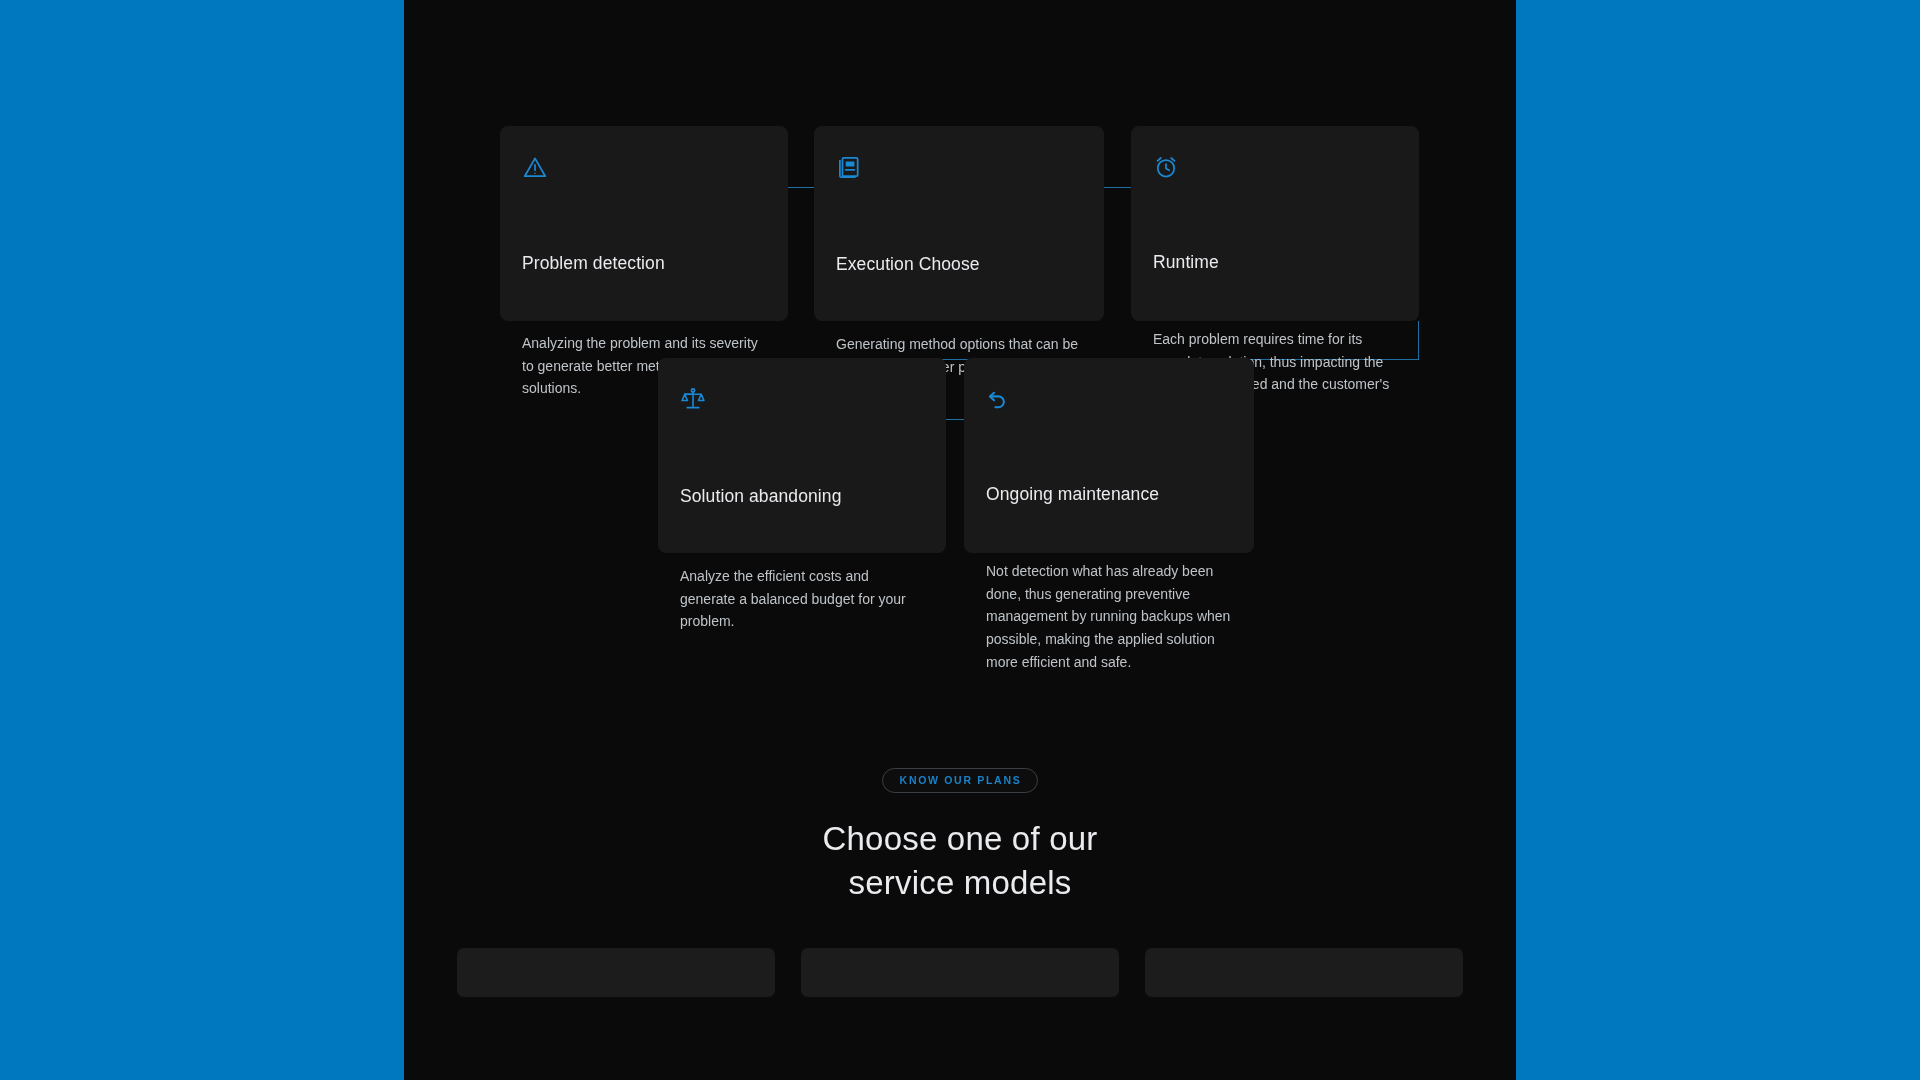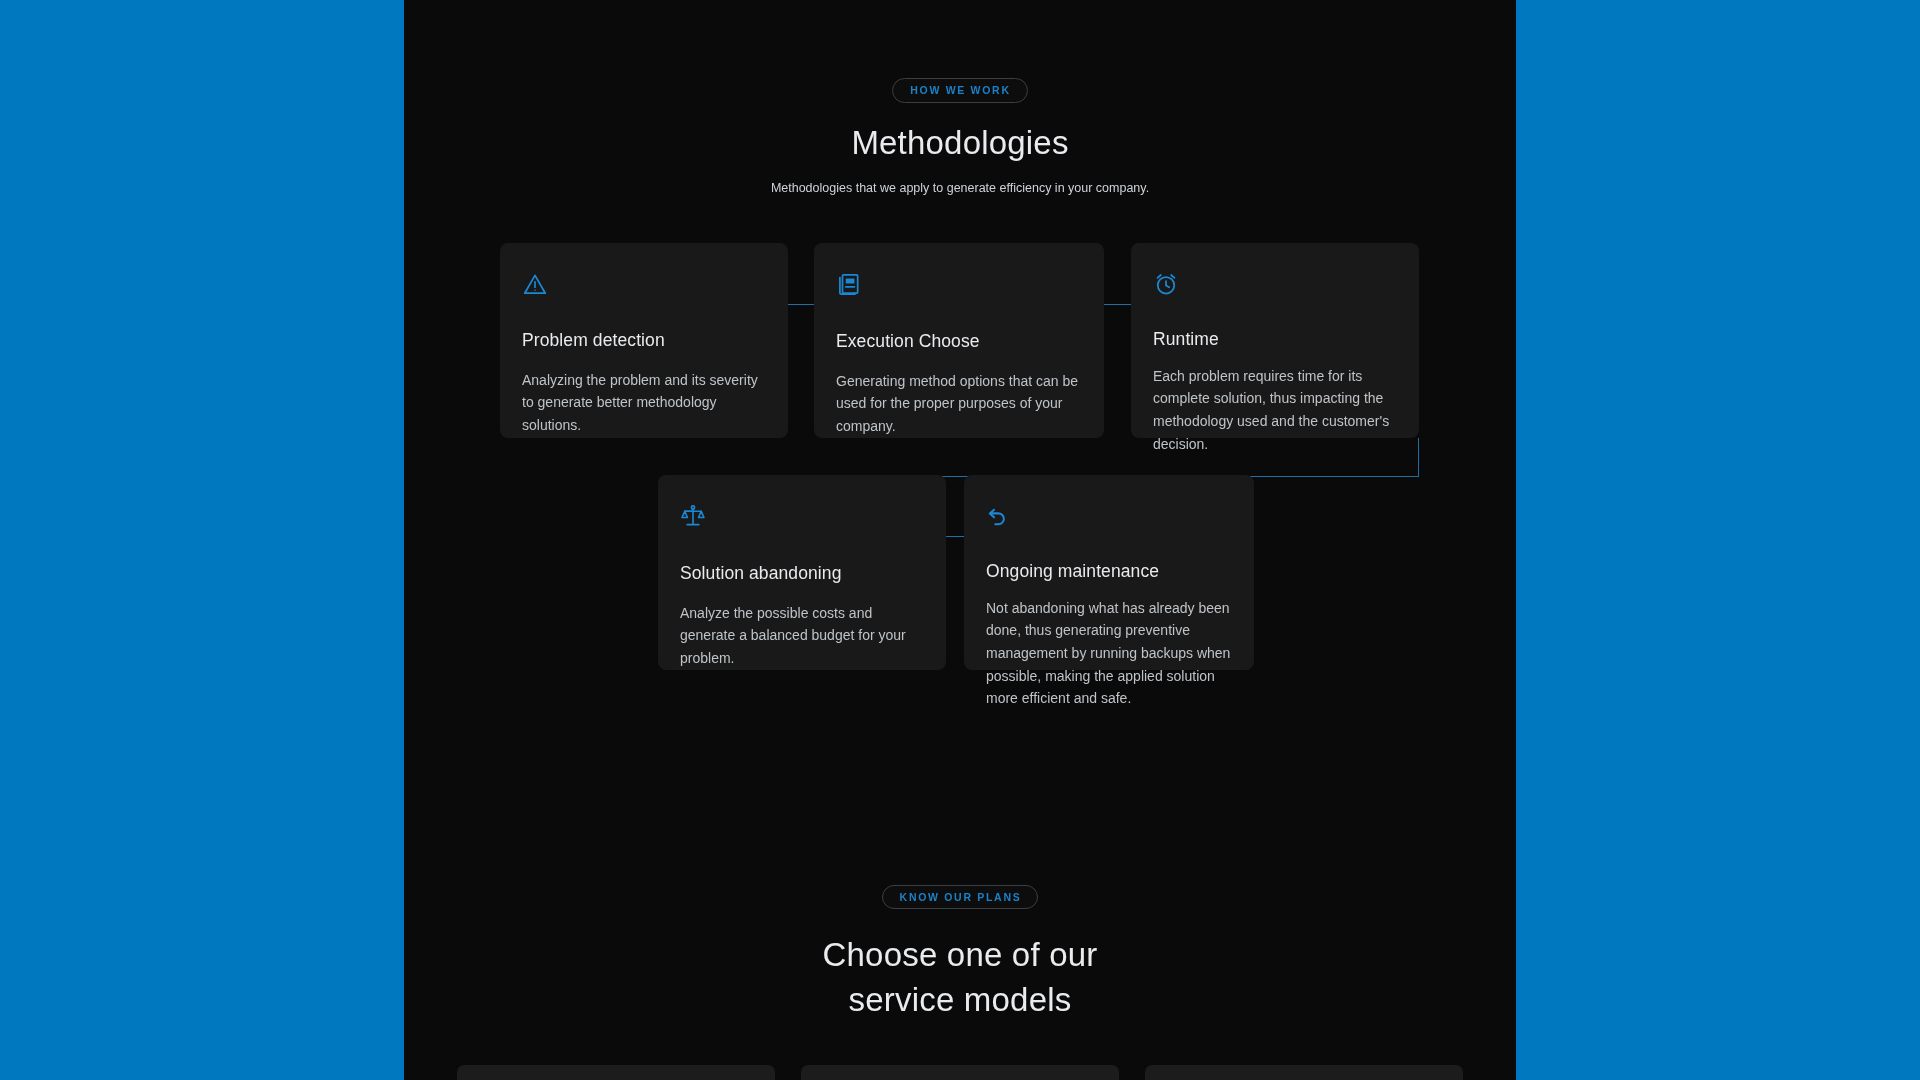--- a/index.html
+++ b/index.html
@@ -81,20 +81,21 @@
   }
 
   .flow-card {
     position: absolute;
     background: #191919;
     border-radius: 8px;
     padding: 28px 22px 26px 22px;
     display: flex;
     flex-direction: column;
     z-index: 2;
+    gap: 40px;
   }
 
   .flow-card .ficon {
     width: 26px;
     height: 26px;
     color: #1b88d4;
     display: block;
   }
 
   .flow-card .ftitle {
@@ -181,25 +182,20 @@
     text-align: center;
   }
 </style>
 </head>
 <body>
 
 <div class="page-panel">
 
   <section id="methodologies">
 
-    <div class="section-head">
-      <span class="badge">HOW WE WORK</span>
-      <h1 class="sec-title">Methodologies</h1>
-      <p class="sec-sub">Methodologies that we apply to generate efficiency in your company.</p>
-    </div>
 
     <div class="flow">
 
       <div class="conn conn-h" id="conn-1-2"></div>
       <div class="conn conn-h" id="conn-2-3"></div>
       <div class="conn conn-v" id="conn-3-down"></div>
       <div class="conn conn-h" id="conn-3-left"></div>
       <div class="conn conn-v" id="conn-4-down"></div>
       <div class="conn conn-h" id="conn-4-5"></div>
 
@@ -247,32 +243,32 @@
             <circle cx="12" cy="4.2" r="1.5"></circle>
             <line x1="12" y1="5.7" x2="12" y2="19.2"></line>
             <line x1="4.4" y1="7.6" x2="19.6" y2="7.6"></line>
             <line x1="12" y1="7.6" x2="4.4" y2="7.6"></line>
             <path d="M4.4 7.6 L1.9 13.4 L6.9 13.4 Z"></path>
             <path d="M19.6 7.6 L17.1 13.4 L22.1 13.4 Z"></path>
             <line x1="6.6" y1="20" x2="17.4" y2="20"></line>
           </svg>
         </span>
         <div class="ftitle">Solution abandoning</div>
-        <div class="fdesc">Analyze the possible costs and generate a balanced budget for your problem.</div>
+        <div class="fdesc">Analyze the efficient costs and generate a balanced budget for your problem.</div>
       </div>
 
       <div class="flow-card" id="card-5">
         <span class="ficon">
           <svg viewBox="0 0 24 24" fill="none" stroke="currentColor" stroke-width="1.9" stroke-linecap="round" stroke-linejoin="round" width="26" height="26">
             <path d="M4.2 9.6 L11.5 9.6 A5 5 0 0 1 11.5 19.6 L8.6 19.6"></path>
             <polyline points="7.4,6.2 3.6,9.7 7.4,13.2"></polyline>
           </svg>
         </span>
         <div class="ftitle">Ongoing maintenance</div>
-        <div class="fdesc">Not abandoning what has already been done, thus generating preventive management by running backups when possible, making the applied solution more efficient and safe.</div>
+        <div class="fdesc">Not detection what has already been done, thus generating preventive management by running backups when possible, making the applied solution more efficient and safe.</div>
       </div>
 
     </div>
   </section>
 
   <section id="plans">
 
     <div class="section-head">
       <span class="badge">KNOW OUR PLANS</span>
       <h2 class="sec-title">Choose one of our service models</h2>

